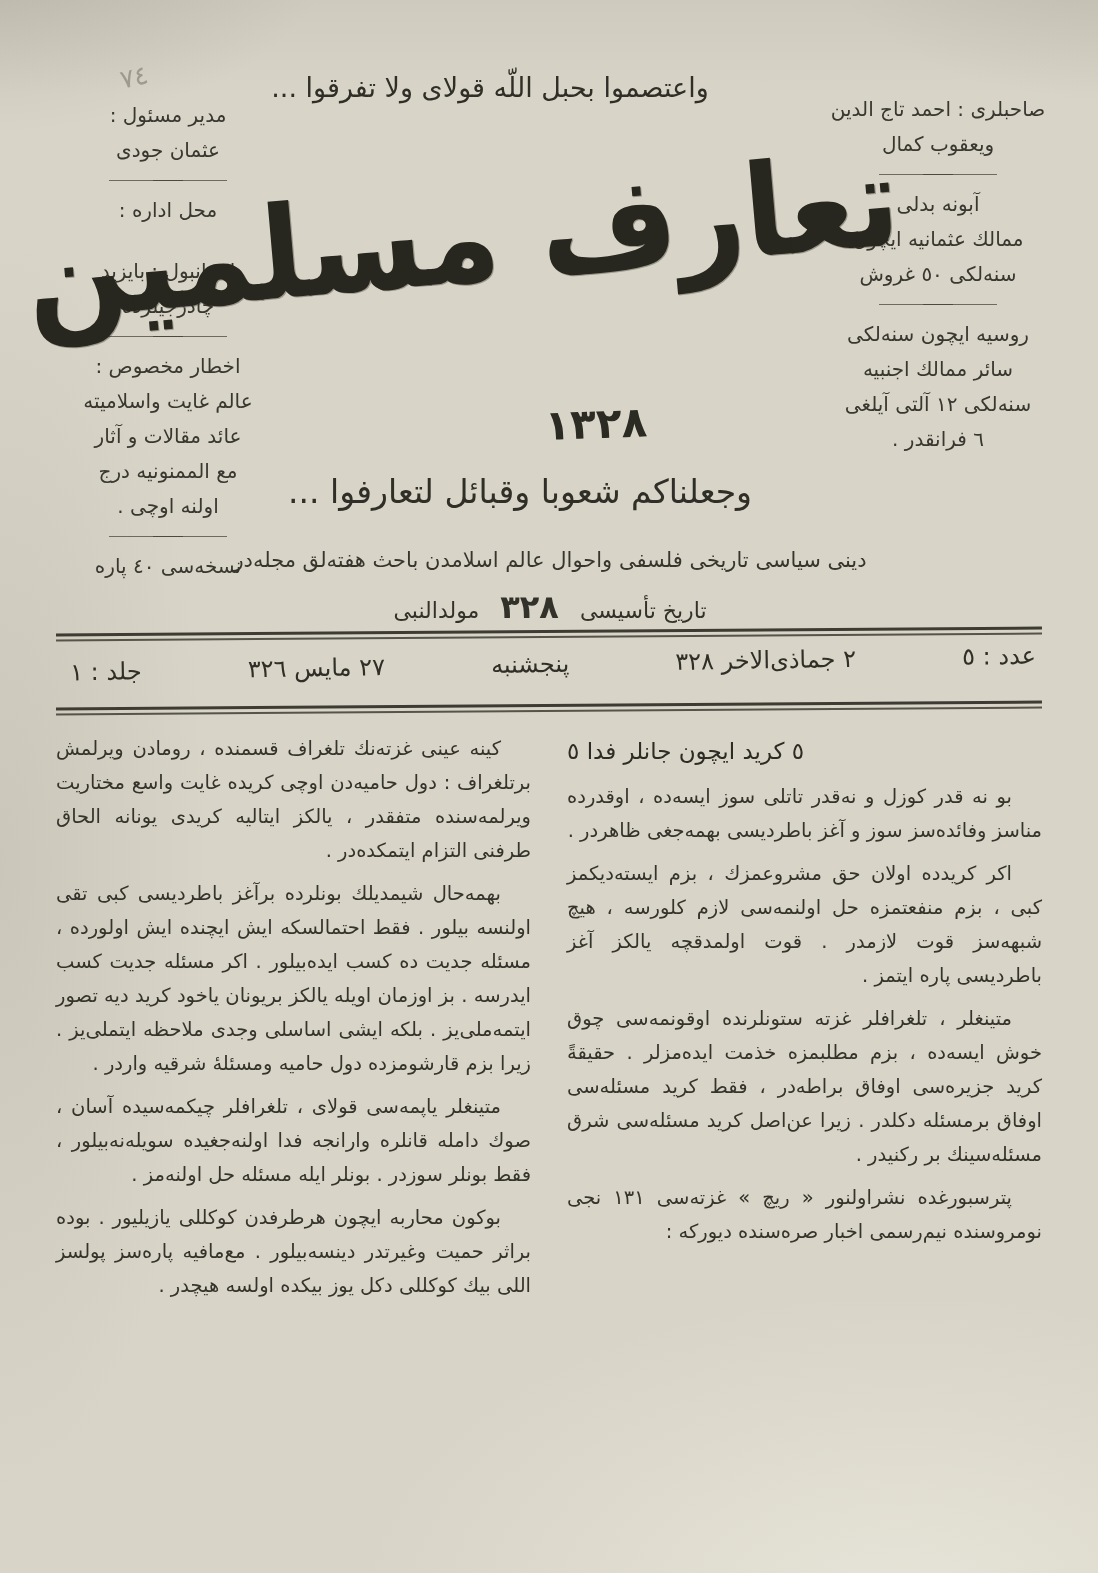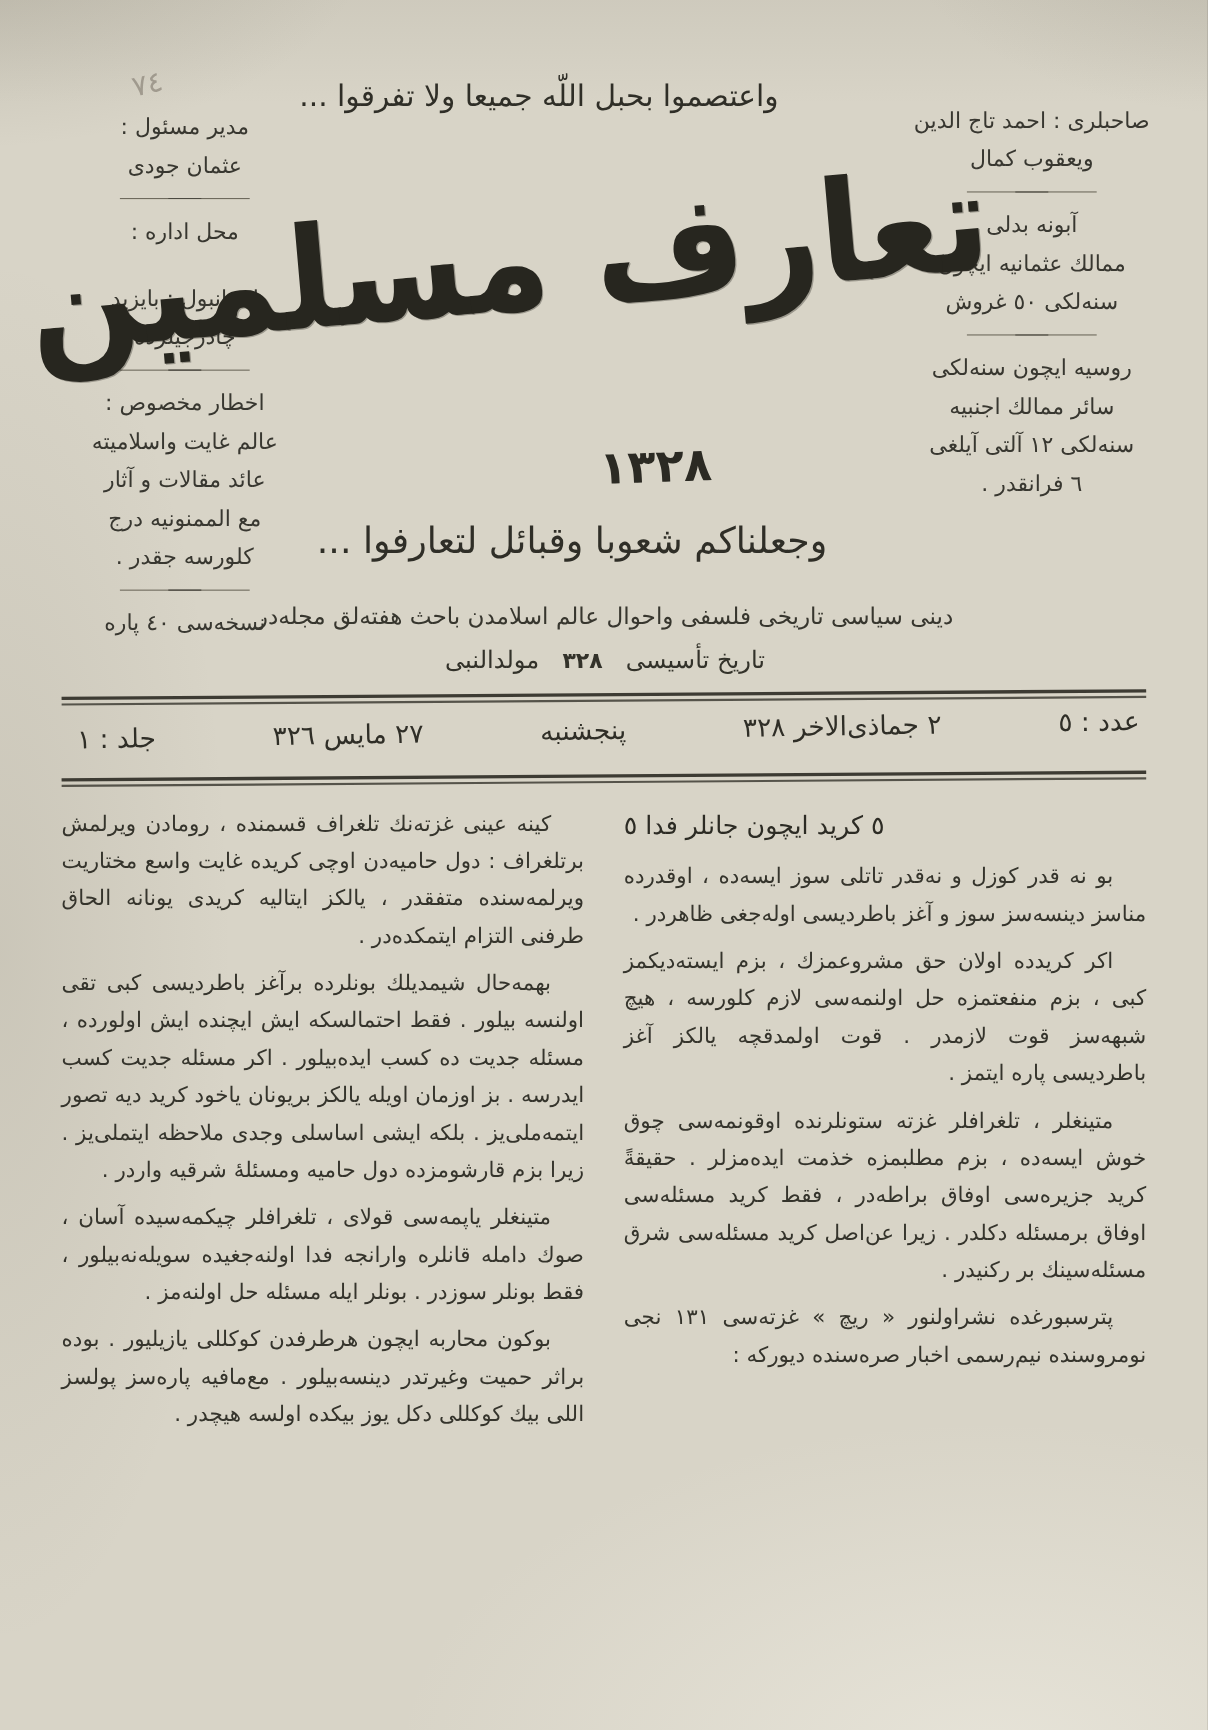--- a/index.html
+++ b/index.html
@@ -74,21 +74,21 @@
     text-align:center;font-size:33px;color:#2f2e27;direction:rtl;
   }
   .subtitle{
     position:absolute;top:548px;left:80px;width:940px;
     text-align:center;font-size:21px;color:#37362e;direction:rtl;
   }
   .founded{
     position:absolute;top:588px;left:80px;width:940px;
     text-align:center;font-size:22px;color:#33322a;direction:rtl;
   }
-  .founded .num{font-size:20px;font-weight:bold;padding:0 14px;}
+  .founded .num{font-size:32px;font-weight:bold;padding:0 14px;}
   
   .double-rule{
     position:absolute;left:56px;right:56px;height:8px;
     transform:rotate(-0.4deg);
   }
   .double-rule::before{
     content:"";position:absolute;top:0;left:0;right:0;height:3px;background:#3d3b33;
   }
   .double-rule::after{
     content:"";position:absolute;top:6px;left:0;right:0;height:1.5px;background:#55534a;
@@ -115,35 +115,35 @@
     margin:2px 0 12px 0;letter-spacing:1px;
   }
 </style>
 </head>
 <body>
 
 <div class="page">
 
   <div class="pencil-mark">٧٤</div>
 
-  <div class="motto-top">واعتصموا بحبل اللّه جميعا ولا تفرقوا ...</div>
+  <div class="motto-top">واعتصموا بحبل اللّه قولاى ولا تفرقوا ...</div>
 
   <div class="mast mast-left">
     <span class="mast-line">مدير مسئول :</span>
     <span class="mast-line">عثمان جودى</span>
     <hr class="mini-rule">
     <span class="mast-line">محل اداره :</span>
     <span class="mast-line gap-m">استانبول : بايزيد</span>
     <span class="mast-line">چادرجيلرده</span>
     <hr class="mini-rule">
     <span class="mast-line">اخطار مخصوص :</span>
     <span class="mast-line">عالم غايت واسلاميته</span>
     <span class="mast-line">عائد مقالات و آثار</span>
     <span class="mast-line">مع الممنونيه درج</span>
-    <span class="mast-line">كلورسه جقدر .</span>
+    <span class="mast-line">اولنه اوچى .</span>
     <hr class="mini-rule">
     <span class="mast-line">نسخه‌سى ٤٠ پاره</span>
   </div>
 
   <div class="mast mast-right">
     <span class="mast-line">صاحبلرى : احمد تاج الدين</span>
     <span class="mast-line">ويعقوب كمال</span>
     <hr class="mini-rule">
     <span class="mast-line gap-s">آبونه بدلى</span>
     <span class="mast-line">ممالك عثمانيه ايچون</span>
@@ -179,21 +179,21 @@
     <span>٢٧ مايس ٣٢٦</span>
     <span>جلد : ١</span>
   </div>
 
   <div class="double-rule rule-bottom"></div>
 
   <div class="body-columns">
 
     <div class="col">
       <div class="article-heading">٥ كريد ايچون جانلر فدا ٥</div>
-      <p>بو نه قدر كوزل و نه‌قدر تاتلى سوز ايسه‌ده ، اوقدرده مناسز دينسه‌سز سوز و آغز باطرديسى اوله‌جغى ظاهردر .</p>
+      <p>بو نه قدر كوزل و نه‌قدر تاتلى سوز ايسه‌ده ، اوقدرده مناسز وفائده‌سز سوز و آغز باطرديسى بهمه‌جغى ظاهردر .</p>
       <p>اكر كريدده اولان حق مشروعمزك ، بزم ايسته‌ديكمز كبى ، بزم منفعتمزه حل اولنمه‌سى لازم كلورسه ، هيچ شبهه‌سز قوت لازمدر . قوت اولمدقچه يالكز آغز باطرديسى پاره ايتمز .</p>
       <p>متينغلر ، تلغرافلر غزته ستونلرنده اوقونمه‌سى چوق خوش ايسه‌ده ، بزم مطلبمزه خذمت ايده‌مزلر . حقيقةً كريد جزيره‌سى اوفاق براطه‌در ، فقط كريد مسئله‌سى اوفاق برمسئله دكلدر . زيرا عن‌اصل كريد مسئله‌سى شرق مسئله‌سينك بر ركنيدر .</p>
       <p>پترسبورغده نشراولنور « ريچ » غزته‌سى ١٣١ نجى نومروسنده نيم‌رسمى اخبار صره‌سنده ديوركه :</p>
     </div>
 
     <div class="col">
       <p>كينه عينى غزته‌نك تلغراف قسمنده ، رومادن ويرلمش برتلغراف : دول حاميه‌دن اوچى كريده غايت واسع مختاريت ويرلمه‌سنده متفقدر ، يالكز ايتاليه كريدى يونانه الحاق طرفنى التزام ايتمكده‌در .</p>
       <p>بهمه‌حال شيمديلك بونلرده برآغز باطرديسى كبى تقى اولنسه بيلور . فقط احتمالسكه ايش ايچنده ايش اولورده ، مسئله جديت ده كسب ايده‌بيلور . اكر مسئله جديت كسب ايدرسه . بز اوزمان اويله يالكز بريونان ياخود كريد ديه تصور ايتمه‌ملى‌يز . بلكه ايشى اساسلى وجدى ملاحظه ايتملى‌يز . زيرا بزم قارشومزده دول حاميه ومسئلهٔ شرقيه واردر .</p>
       <p>متينغلر ياپمه‌سى قولاى ، تلغرافلر چيكمه‌سيده آسان ، صوك دامله قانلره وارانجه فدا اولنه‌جغيده سويله‌نه‌بيلور ، فقط بونلر سوزدر . بونلر ايله مسئله حل اولنه‌مز .</p>
       <p>بوكون محاربه ايچون هرطرفدن كوكللى يازيليور . بوده براثر حميت وغيرتدر دينسه‌بيلور . مع‌مافيه پاره‌سز پولسز اللى بيك كوكللى دكل يوز بيكده اولسه هيچدر .</p>

